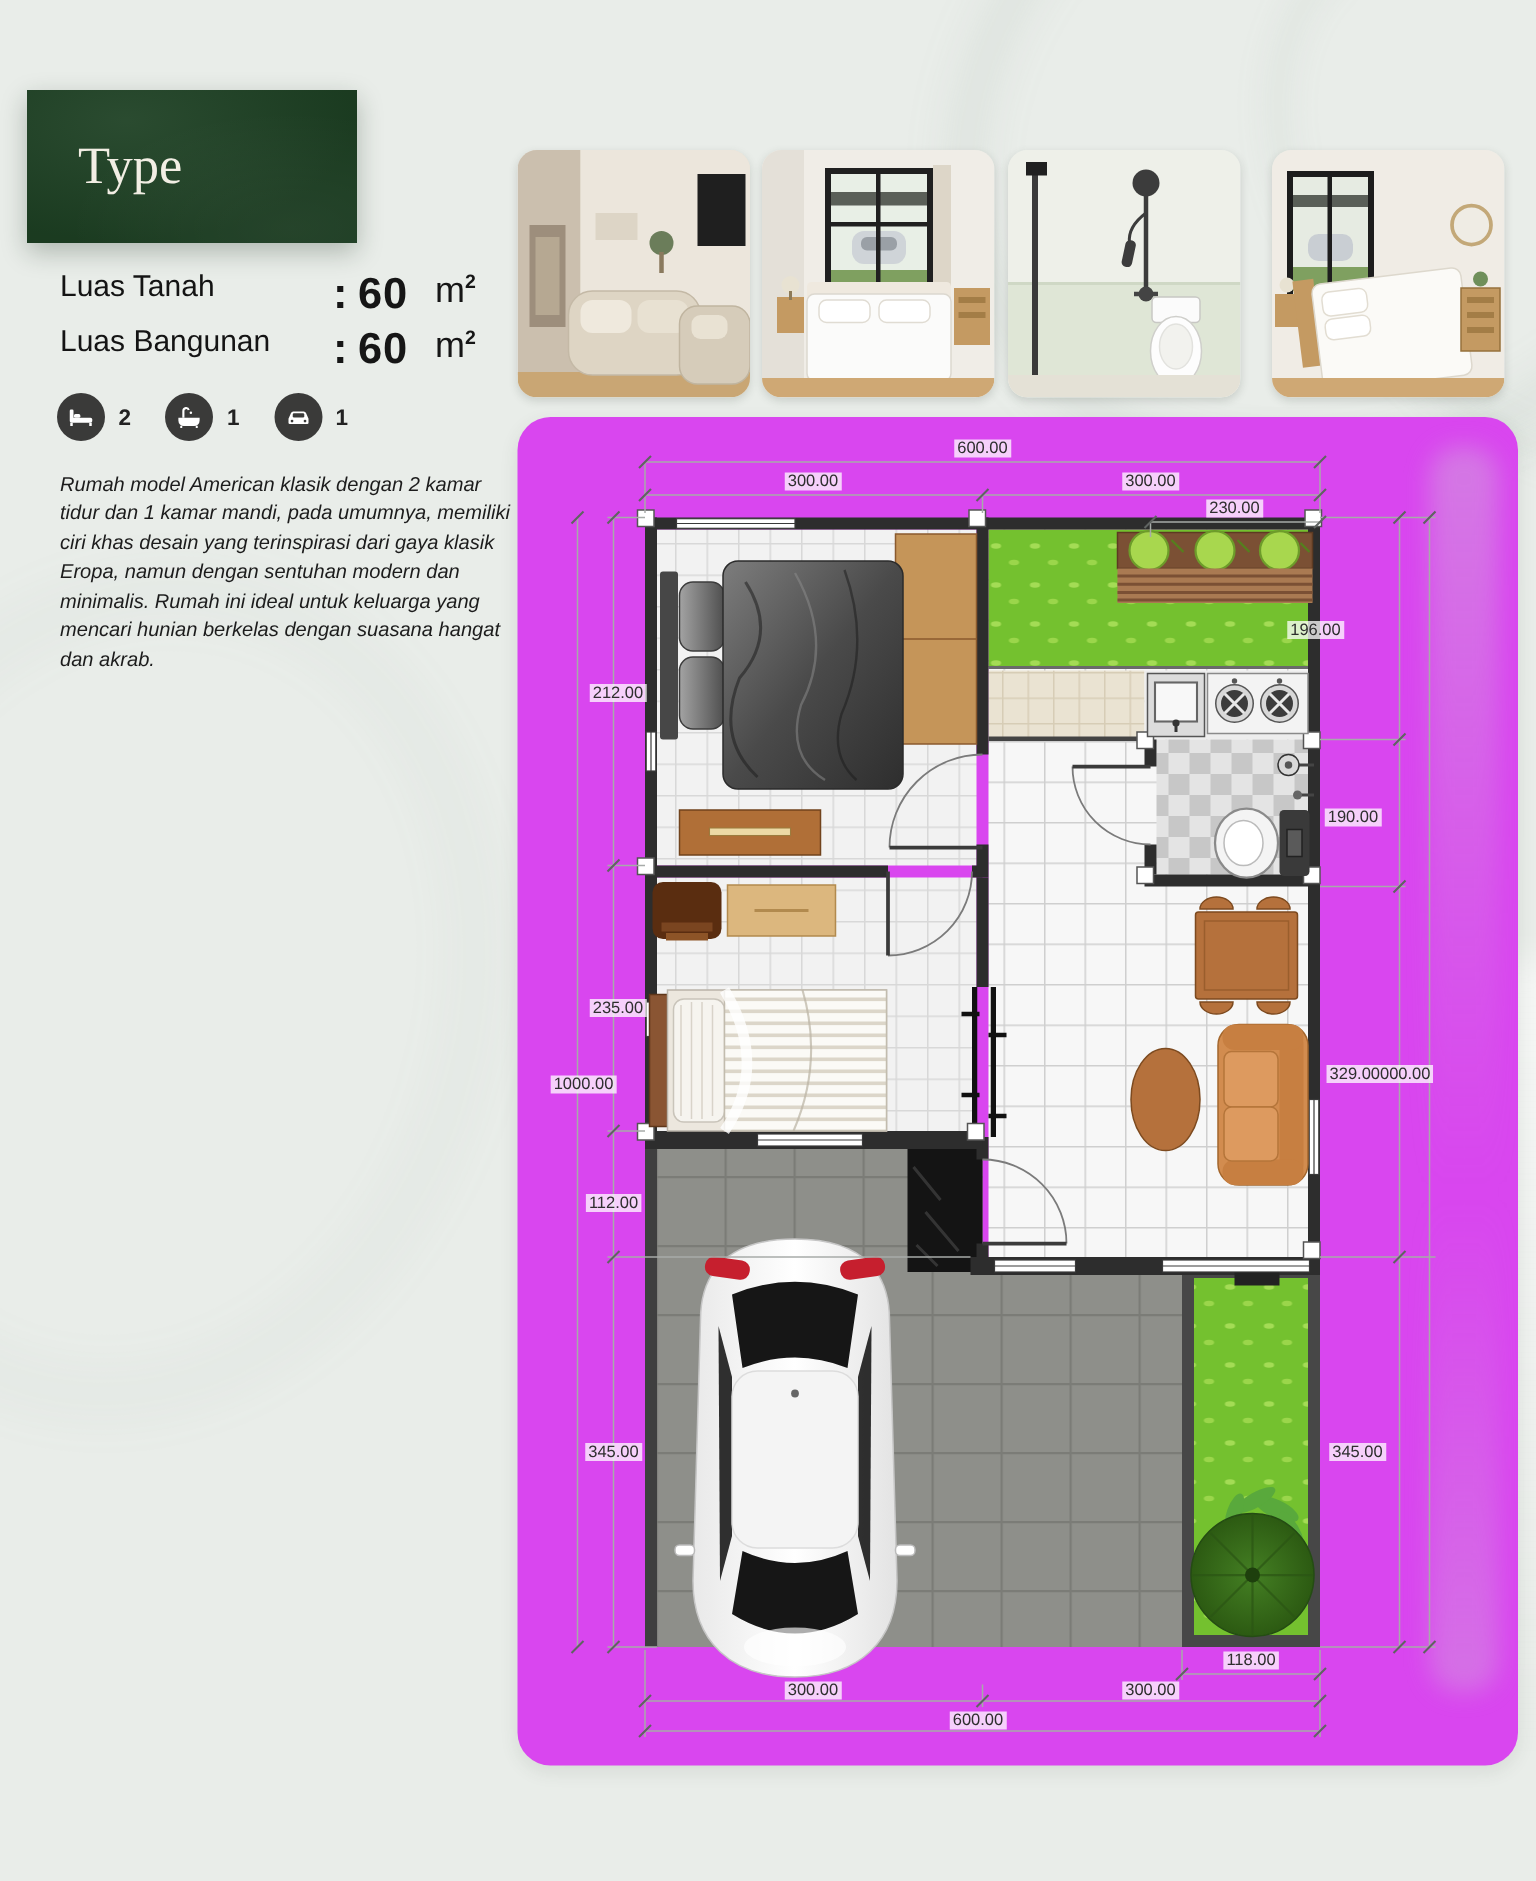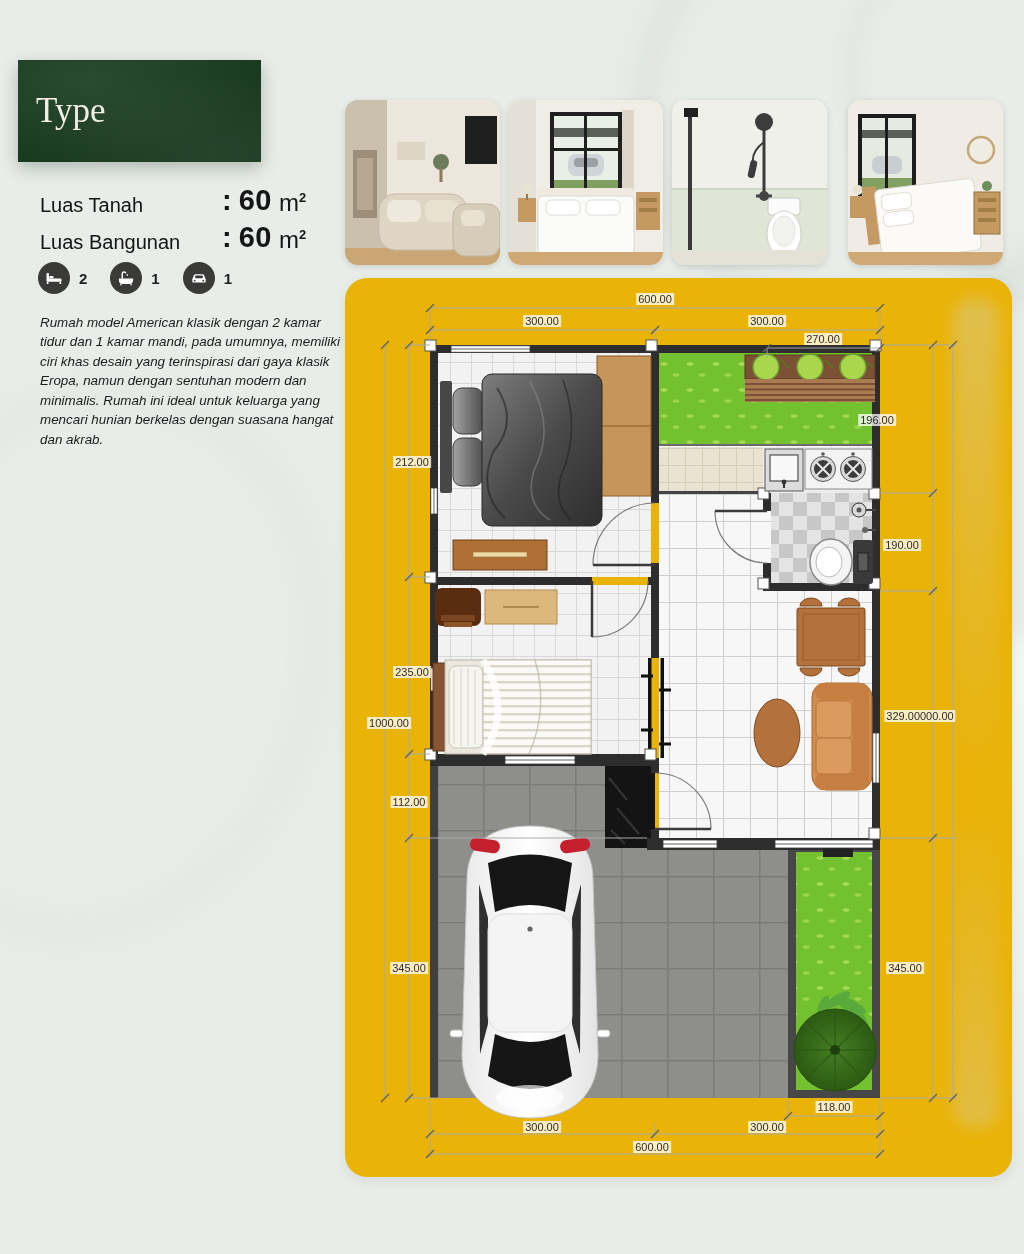--- a/index.html
+++ b/index.html
@@ -6,52 +6,52 @@
   .page{position:relative;width:1024px;height:1254px;background:#e9ede9;overflow:hidden;
         font-family:"Liberation Sans",sans-serif;color:#161616;}
   
   .leaf-shadow{position:absolute;border-radius:50%;pointer-events:none;}
   .ls1{left:620px;top:-160px;width:520px;height:420px;border:26px solid rgba(120,140,128,.10);filter:blur(14px);transform:rotate(-28deg);}
   .ls2{left:820px;top:-40px;width:420px;height:300px;border:18px solid rgba(120,140,128,.08);filter:blur(10px);transform:rotate(40deg);}
   .ls3{left:-140px;top:380px;width:420px;height:520px;border:22px solid rgba(120,140,128,.07);filter:blur(16px);transform:rotate(15deg);}
   .ls4{left:930px;top:640px;width:140px;height:520px;border:0;background:linear-gradient(180deg,rgba(255,255,255,.55),rgba(255,255,255,0));filter:blur(12px);border-radius:40px;}
 
   
-  .title-box{position:absolute;left:18px;top:60px;width:243px;height:102px;background:#1d4023;
+  .title-box{position:absolute;left:18px;top:60px;width:220px;height:102px;background:#1d4023;
      background-image:radial-gradient(ellipse at 30% 20%,rgba(255,255,255,.06),rgba(0,0,0,.08) 70%),
                       radial-gradient(ellipse at 80% 90%,rgba(255,255,255,.05),rgba(0,0,0,0) 60%);
-     box-shadow:0 6px 16px rgba(25,45,30,.28);display:flex;align-items:baseline;gap:15px;padding-left:18px;box-sizing:border-box;}
+     box-shadow:0 6px 16px rgba(25,45,30,.28);display:flex;align-items:baseline;gap:15px;padding-left:34px;box-sizing:border-box;}
   .title-box .t-serif{font-family:"Liberation Serif",serif;font-size:35px;color:#f2eee4;line-height:102px;}
   .title-box .t-bold{font-size:46px;font-weight:800;color:#ffffff;letter-spacing:1px;text-shadow:2px 3px 4px rgba(0,0,0,.45);}
 
   
   .specs{position:absolute;left:40px;top:180px;width:300px;}
-  .spec-row{display:flex;align-items:flex-end;height:37px;}
+  .spec-row{display:flex;align-items:flex-start;height:37px;}
   .spec-label{width:182px;font-size:20px;font-weight:500;color:#141414;}
   .spec-colon{font-size:29px;font-weight:800;}
   .spec-value{font-size:29px;font-weight:800;margin-left:7px;letter-spacing:.5px;}
-  .spec-unit{font-size:24px;font-weight:500;margin-left:7px;}
+  .spec-unit{font-size:24px;font-weight:500;margin-left:18px;}
   .spec-unit sup{font-size:13px;font-weight:700;}
 
   
   .amenities{position:absolute;left:38px;top:262px;display:flex;align-items:center;gap:9px;}
   .amen-circle{width:32px;height:32px;border-radius:50%;background:#3a3a39;display:flex;align-items:center;justify-content:center;}
   .amen-circle svg{width:20px;height:20px;}
   .amen-count{font-size:15px;font-weight:700;color:#222;margin-right:14px;}
 
   
   .desc{position:absolute;left:40px;top:313px;width:302px;font-size:13.4px;line-height:1.45;color:#1c1c1c;margin:0;font-style:italic;}
 
   
   .photo{position:absolute;top:100px;height:165px;width:155px;border-radius:13px;overflow:hidden;box-shadow:0 2px 6px rgba(60,70,62,.18);}
   .photo svg{display:block;width:100%;height:100%;}
   .p1{left:345px}.p2{left:508px}.p3{left:672px}.p4{left:848px}
 
   
-  .plan-card{position:absolute;left:345px;top:278px;width:667px;height:899px;background:#eab308;border-radius:22px;
+  .plan-card{position:absolute;left:345px;top:278px;width:667px;height:899px;background:#d946ef;border-radius:22px;
              box-shadow:0 4px 12px rgba(60,70,62,.10);}
   .plan-card svg.plan{position:absolute;left:0;top:0;width:667px;height:899px;}
   .dim{position:absolute;transform:translate(-50%,-50%);font-size:11px;color:#2e2e2e;
        background:rgba(255,255,255,.75);padding:0 2px;white-space:nowrap;}
   .card-shade{position:absolute;left:608px;top:20px;width:46px;height:830px;
        background:linear-gradient(180deg,rgba(205,214,209,.35),rgba(255,255,255,0) 60%,rgba(205,214,209,.30));
        filter:blur(8px);border-radius:20px;}
 </style>
 </head>
 <body>
@@ -504,21 +504,21 @@
         <path d="M81 34 l8 -8 M531 34 l8 -8 M81 56 l8 -8 M306 56 l8 -8 M531 56 l8 -8 M418 74 l8 -8 M531 74 l8 -8"></path>
         <path d="M36 71 l8 -8 M36 824 l8 -8 M60 71 l8 -8 M60 303 l8 -8 M60 480 l8 -8 M60 564 l8 -8 M60 824 l8 -8"></path>
         <path d="M584 71 l8 -8 M584 219 l8 -8 M584 317 l8 -8 M584 564 l8 -8 M584 824 l8 -8 M604 71 l8 -8 M604 824 l8 -8"></path>
         <path d="M439 842 l8 -8 M531 842 l8 -8 M81 860 l8 -8 M306 860 l8 -8 M531 860 l8 -8 M81 880 l8 -8 M531 880 l8 -8"></path>
       </g>
     </svg>
 
     <div class="dim" style="left:310px;top:21px">600.00</div>
     <div class="dim" style="left:197px;top:43px">300.00</div>
     <div class="dim" style="left:422px;top:43px">300.00</div>
-    <div class="dim" style="left:478px;top:61px">270.00</div>
+    <div class="dim" style="left:478px;top:61px">230.00</div>
     <div class="dim" style="left:67px;top:184px">212.00</div>
     <div class="dim" style="left:67px;top:394px">235.00</div>
     <div class="dim" style="left:44px;top:445px">1000.00</div>
     <div class="dim" style="left:64px;top:524px">112.00</div>
     <div class="dim" style="left:64px;top:690px">345.00</div>
     <div class="dim" style="left:532px;top:142px">196.00</div>
     <div class="dim" style="left:557px;top:267px">190.00</div>
     <div class="dim" style="left:575px;top:438px">329.00000.00</div>
     <div class="dim" style="left:560px;top:690px">345.00</div>
     <div class="dim" style="left:489px;top:829px">118.00</div>

